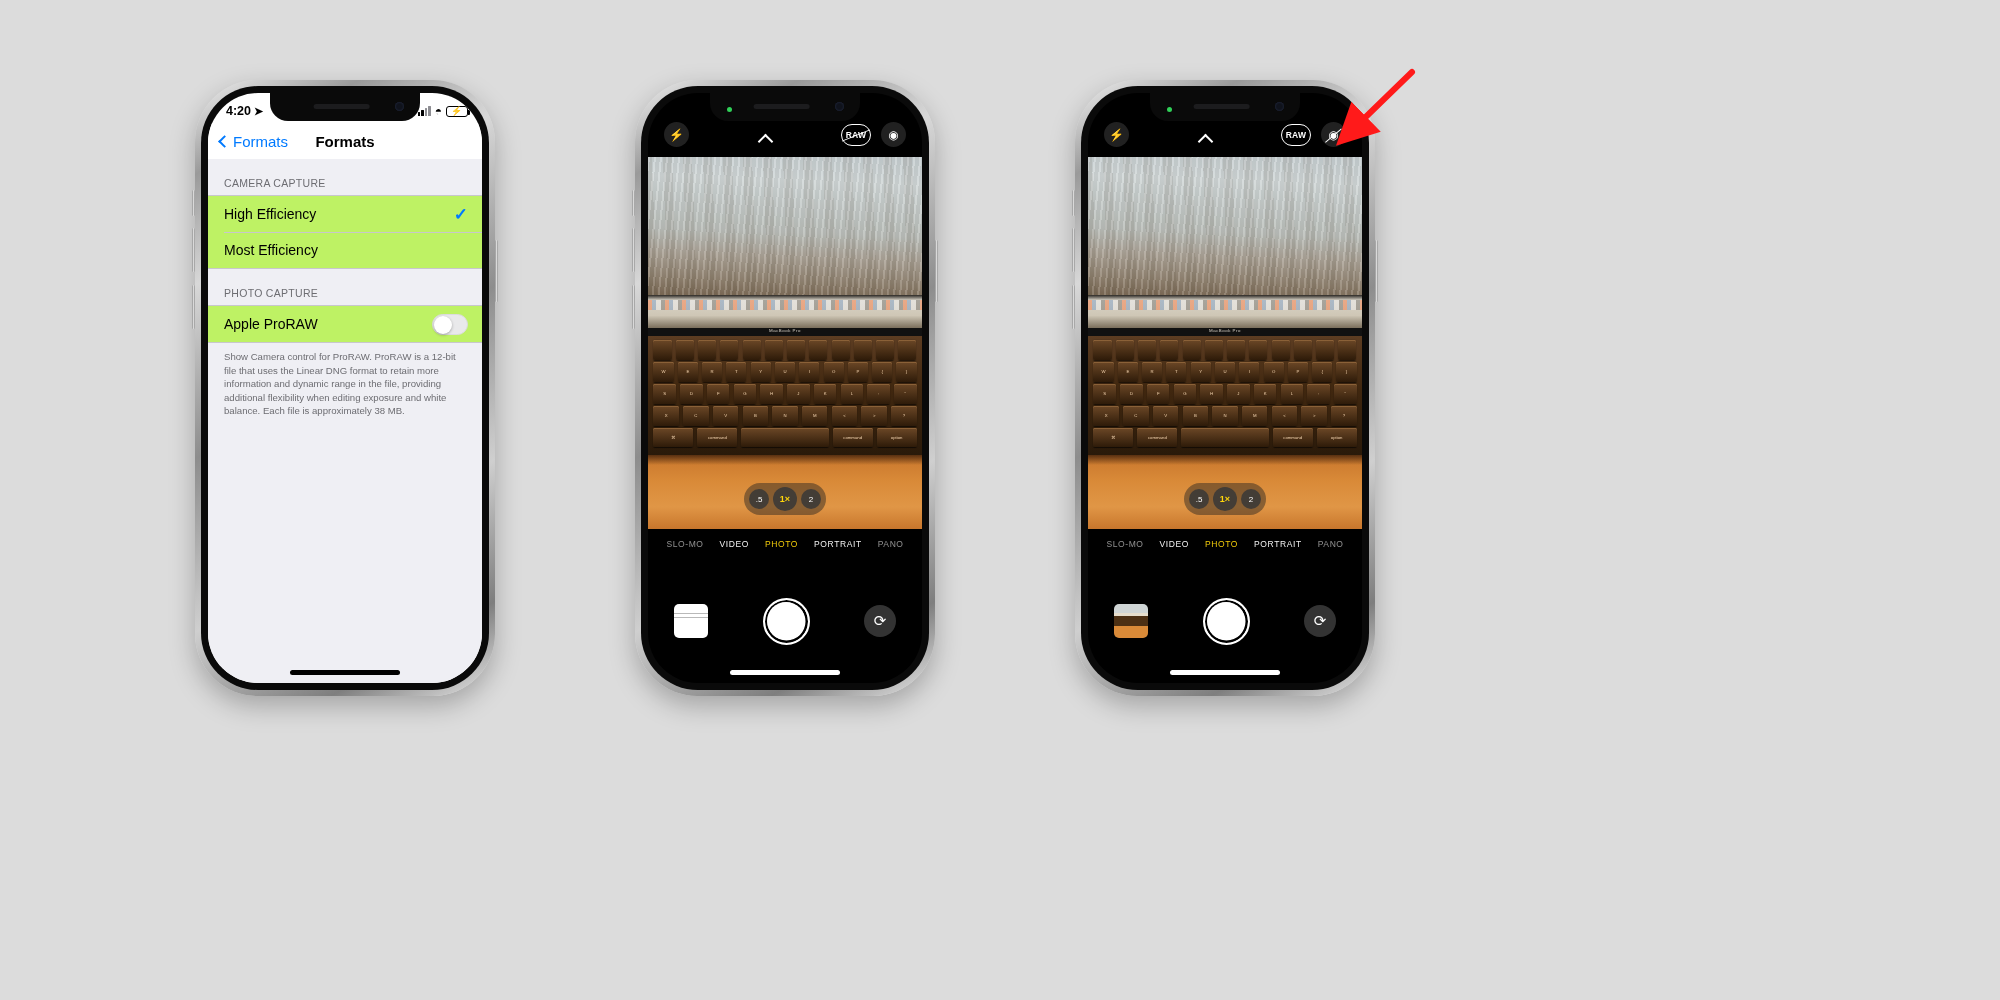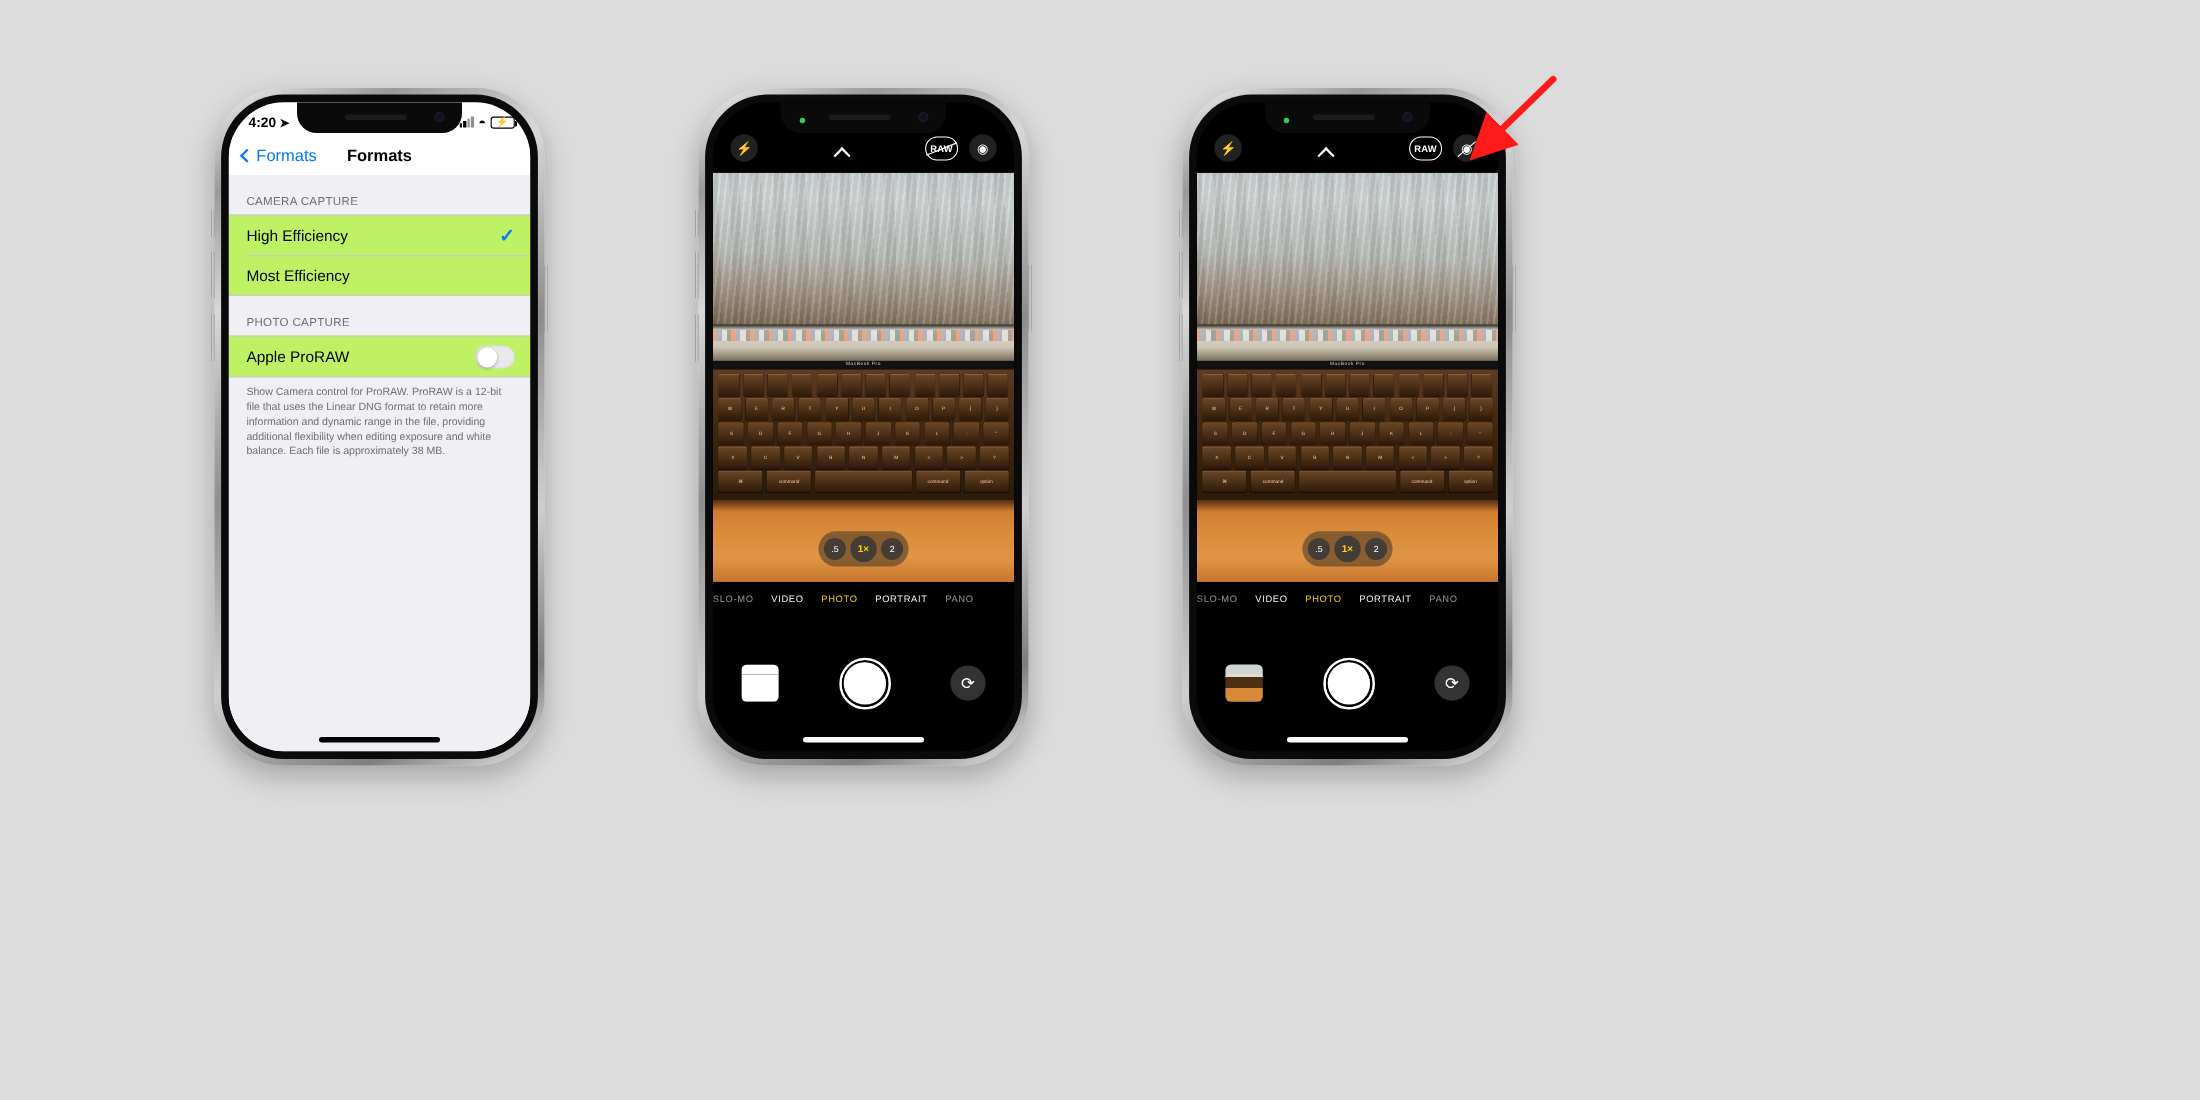--- a/index.html
+++ b/index.html
@@ -242,21 +242,21 @@
   .zbtn {
     width:20px; height:20px; border-radius:50%;
     background: rgba(55,55,55,.85); color:#fff;
     font-size:8px; display:flex; align-items:center; justify-content:center;
     cursor:pointer;
   }
   .zbtn.active { color:#ffd60a; font-size:9px; font-weight:bold; width:24px; height:24px; }
 
   .mode-row {
     flex:none; height:30px; display:flex; align-items:center;
-    justify-content:flex-start; gap:16px; color:#fff; font-size:8.5px;
+    justify-content:center; gap:16px; color:#fff; font-size:8.5px;
     letter-spacing:.6px; position:relative;
   }
   .mode-row .m { cursor:pointer; opacity:.95; }
   .mode-row .m.active { color:#ffd60a; font-weight:normal; }
   .mode-row .m.edge { opacity:.55; }
 
   .shutter-row {
     flex:1; display:flex; align-items:center;
     justify-content:space-between; padding: 0 26px;
   }

